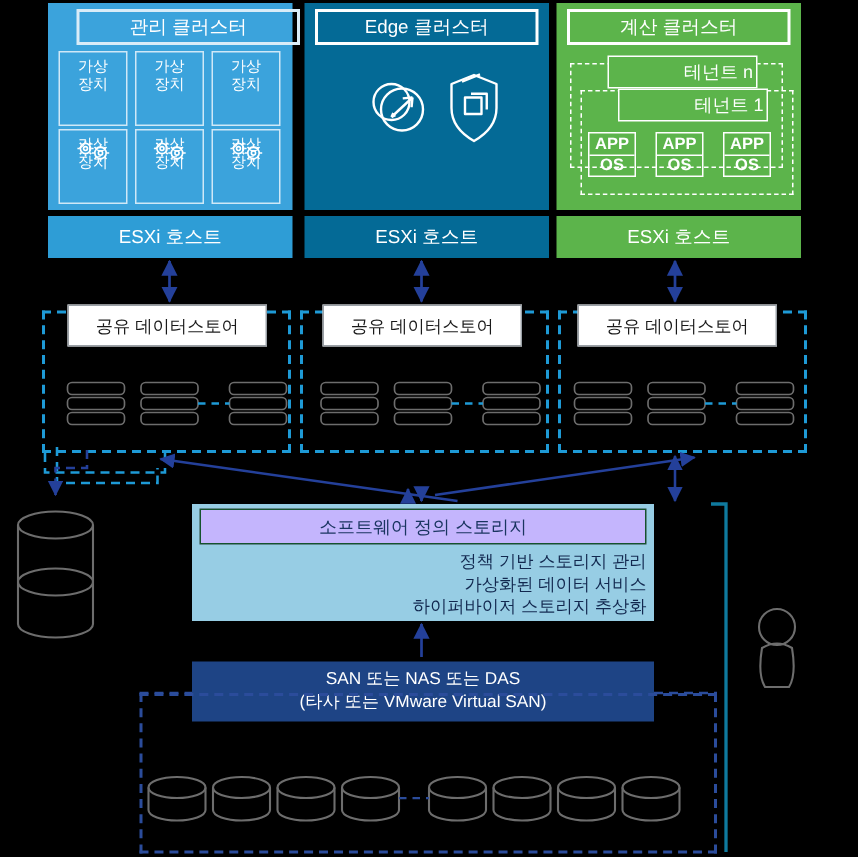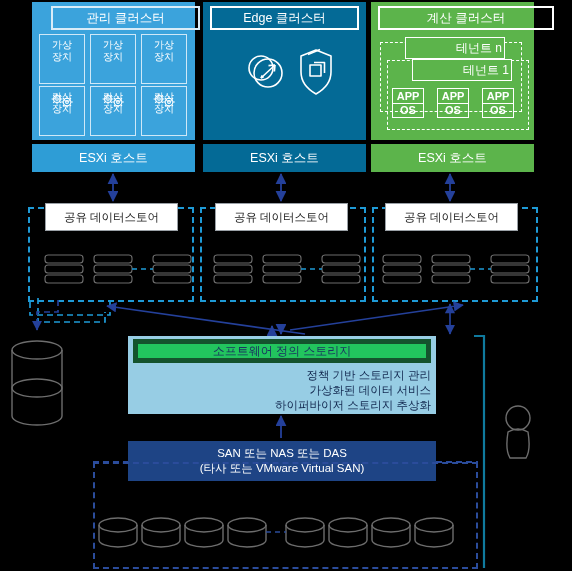--- a/index.html
+++ b/index.html
@@ -41,21 +41,21 @@
   .esxi-edge{background:#046a96;}
   .esxi-comp{background:#5cb44b;}
 
   
   .datastore{background:#ffffff;border:1px solid #9aa0a6;color:#1a1a1a;font-size:11.5px;}
   .dashblue{border:2px dashed #1e9ad6;background:transparent;}
   .dashnavy{border:2px dashed #2b4c9b;background:transparent;}
 
   
   .sds-outer{background:#97cde4;}
-  .sds-title{background:#22c55e;border:5px solid #14532d;color:#1a3560;font-size:12px;}
+  .sds-title{background:#c4b5fd;border:1px solid #14532d;color:#1a3560;font-size:12px;}
   .sds-body{color:#12284f;font-size:11.5px;line-height:15px;text-align:right;}
 
   
   .san{background:#1e4485;color:#ffffff;font-size:11.5px;line-height:15px;}
 
   svg{display:block;overflow:visible;}
   .ov{position:absolute;left:0;top:0;width:572px;height:571px;pointer-events:none;}
 </style>
 </head>
 <body>
@@ -182,21 +182,21 @@
     <g fill="none" stroke="#ffffff" stroke-width="1.6" stroke-linejoin="round">
       <path d="M7 10 L22 4 L37 10 V26 C37 37 29 44 22 48 C15 44 7 37 7 26 Z"></path>
       <path d="M14 8.5 L26 3.6"></path>
       <rect x="16" y="19" width="11" height="11"></rect>
       <path d="M20 16.5 h10.5 v10.5"></path>
     </g>
   </svg>
 </div>
 
 <div class="abs panel panel-comp" style="left:371px;top:2px;width:163px;height:138px;"></div>
-<div class="abs panel-title center" style="left:378px;top:6px;width:176px;height:24px;">계산 클러스터</div>
+<div class="abs panel-title center" style="left:378px;top:6px;width:149px;height:24px;">계산 클러스터</div>
 
 <div class="abs dashwhite" style="left:380px;top:42px;width:142px;height:70px;"></div>
 <div class="abs dashwhite" style="left:387px;top:60px;width:142px;height:70px;"></div>
 
 <div class="abs tenant center" style="left:405px;top:37px;width:100px;height:22px;">테넌트 n</div>
 <div class="abs tenant center" style="left:412px;top:59px;width:100px;height:22px;">테넌트 1</div>
 
 <div class="abs appos" style="left:392px;top:88px;width:32px;height:30px;">
   <div class="top">APP</div>
   <div>OS</div>

